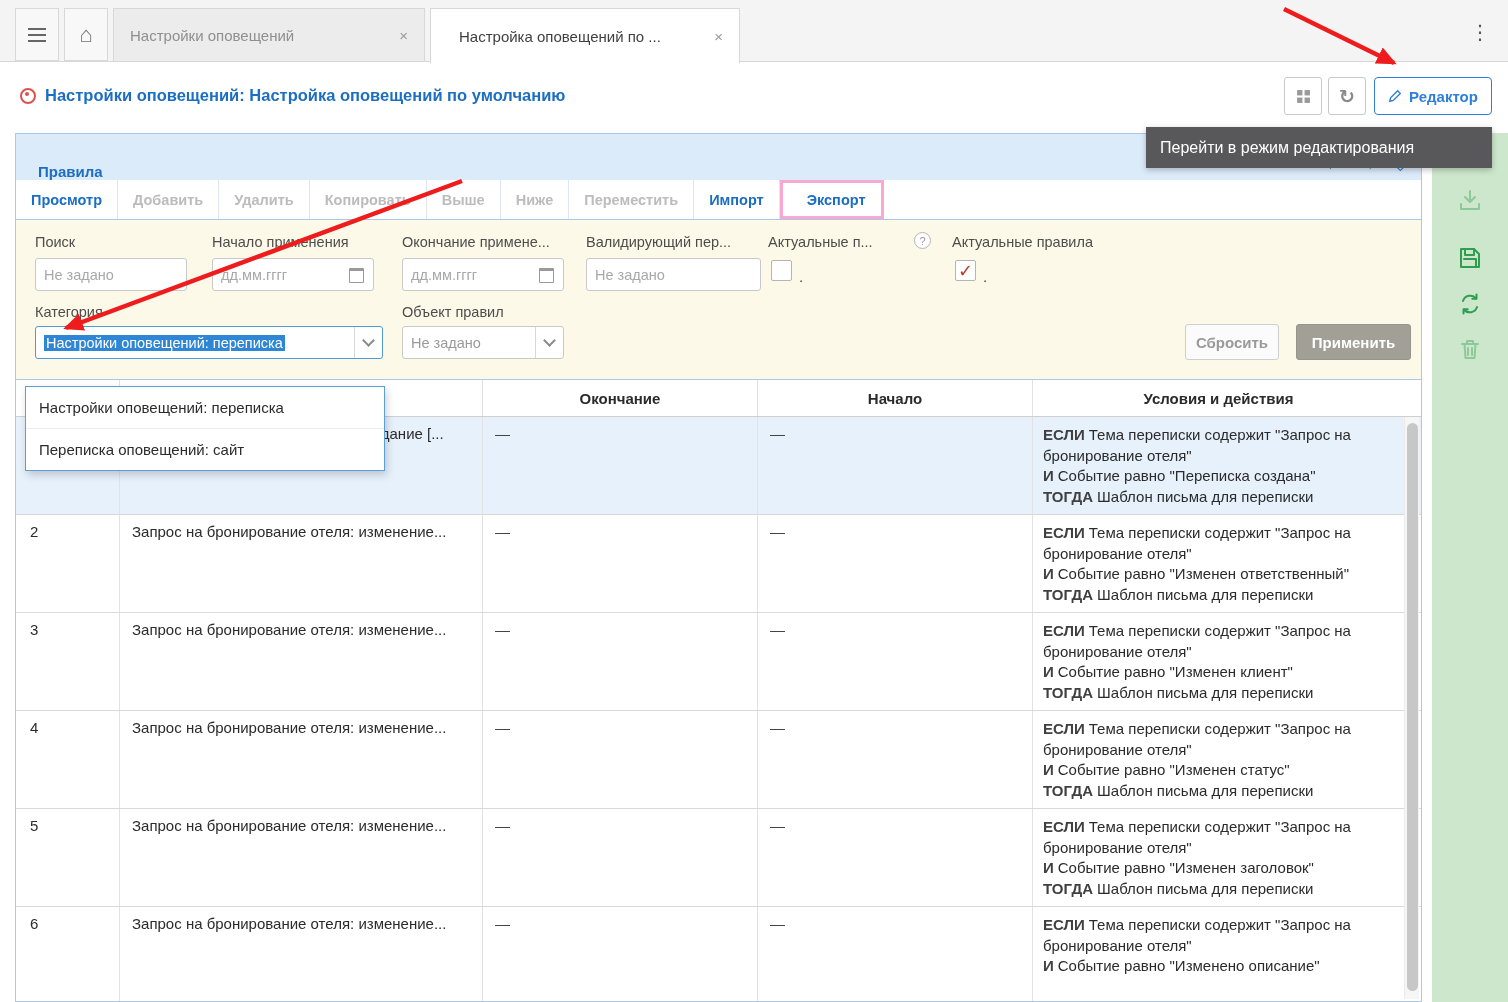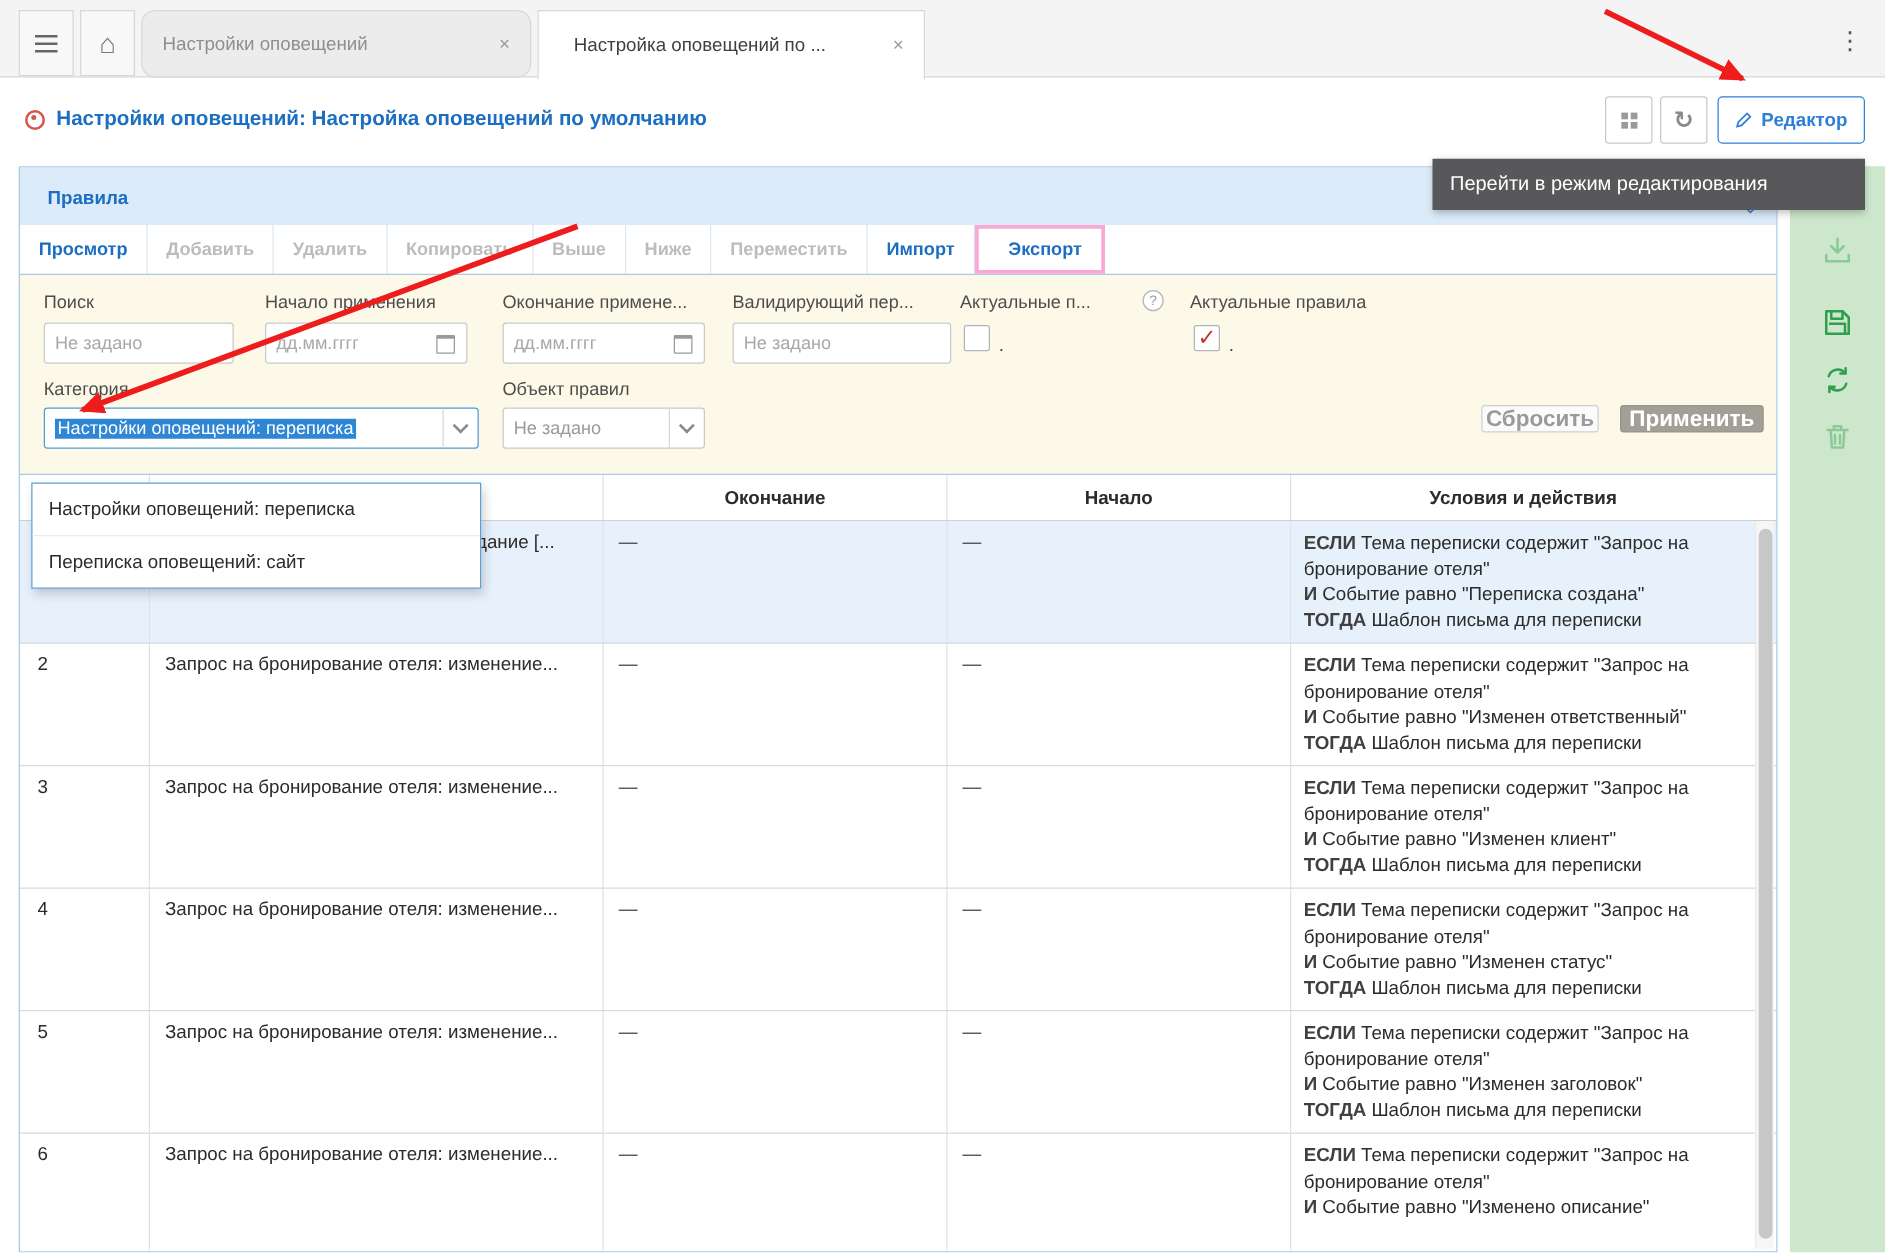--- a/index.html
+++ b/index.html
@@ -21,21 +21,21 @@
   .page-title{position:absolute;left:20px;top:23px;display:flex;align-items:center;gap:9px;color:#1b6ec2;font-weight:bold;font-size:16.5px;}
   .eye-icon{width:12px;height:12px;border:2.5px solid #d9534f;border-radius:50%;position:relative;flex:none;}
   .eye-icon::after{content:"";position:absolute;left:2.5px;top:2.5px;width:4px;height:4px;background:#d9534f;border-radius:50%;}
   .icon-btn{position:absolute;top:14px;width:38px;height:38px;border:1px solid #c9c9c9;border-radius:3px;background:#fff;display:flex;align-items:center;justify-content:center;color:#8a8a8a;cursor:pointer;box-sizing:border-box;}
   .refresh-glyph{font-size:19px;font-weight:bold;color:#8a8a8a;}
   .editor-btn{position:absolute;left:1374px;top:14px;width:118px;height:38px;border:1px solid #2f7ed8;border-radius:4px;background:#fff;color:#2f7ed8;font-weight:bold;font-size:15px;display:flex;align-items:center;justify-content:center;gap:7px;cursor:pointer;box-sizing:border-box;}
   
   .tooltip{position:absolute;left:1146px;top:127px;width:346px;height:41px;background:#58585a;color:#fff;font-size:16px;display:flex;align-items:center;padding-left:14px;box-sizing:border-box;z-index:50;box-shadow:0 2px 6px rgba(0,0,0,.25);}
   
   .panel{position:absolute;left:15px;top:133px;width:1407px;height:869px;border:1px solid #a9c9e8;box-sizing:border-box;background:#fff;overflow:hidden;}
-  .panel-header{height:46px;background:#dcebfa;display:flex;align-items:center;padding:2px 14px 0 22px;color:#1b6ec2;font-weight:bold;font-size:15px;box-sizing:border-box;}
+  .panel-header{height:46px;background:#dcebfa;display:flex;align-items:flex-end;padding:2px 14px 0 22px;color:#1b6ec2;font-weight:bold;font-size:15px;box-sizing:border-box;}
   .header-icons{margin-left:auto;display:flex;gap:18px;color:#2f7ed8;font-size:16px;align-self:flex-end;padding-bottom:5px;}
   .header-icons span{cursor:pointer;}
   .tbar{height:40px;display:flex;border-bottom:1px solid #a9c9e8;background:#fff;box-sizing:border-box;}
   .tb-btn{padding:0 15px;display:flex;align-items:center;font-size:14.5px;font-weight:bold;color:#1b6ec2;border-right:1px solid #dde7f1;cursor:pointer;white-space:nowrap;}
   .tb-btn.disabled{color:#bcbcbc;cursor:default;}
   .tb-btn.boxed{border:3px solid #f9a8d4;padding-left:24px;}
   
   .filters{position:relative;height:160px;background:#fcf9e8;border-bottom:1px solid #a9c9e8;box-sizing:border-box;font-size:14.5px;}
   .flabel{position:absolute;color:#4d4d4d;white-space:nowrap;}
   .inp{position:absolute;height:33px;border:1px solid #c9c9c9;border-radius:3px;background:#fff;box-sizing:border-box;font-size:14.5px;padding:0 8px;font-family:inherit;color:#333;}
@@ -46,21 +46,21 @@
   .select.focus{border-color:#4f9bd8;}
   .select .val{padding-left:8px;font-size:14.5px;white-space:nowrap;overflow:hidden;}
   .sel-highlight{background:#2e86d5;color:#fff;padding:1px 2px;}
   .sel-ph{color:#9a9a9a;}
   .chev-box{margin-left:auto;width:27px;align-self:stretch;border-left:1px solid #d8d8d8;display:flex;align-items:center;justify-content:center;}
   .chev{width:7px;height:7px;border-right:2px solid #8a8a8a;border-bottom:2px solid #8a8a8a;transform:rotate(45deg);margin-top:-4px;}
   .checkbox{position:absolute;width:21px;height:21px;background:#fff;border:1px solid #b5b5b5;border-radius:2px;cursor:pointer;display:flex;align-items:center;justify-content:center;box-sizing:border-box;}
   .checkbox.checked{color:#c0392b;font-weight:bold;font-size:18px;}
   .dot-suffix{position:absolute;color:#444;font-size:15px;}
   .help-icon{position:absolute;width:17px;height:17px;border:1px solid #b5b5b5;border-radius:50%;color:#9a9a9a;font-size:11px;display:flex;align-items:center;justify-content:center;cursor:pointer;box-sizing:border-box;background:#fff;}
-  .fbtn{position:absolute;height:22px;border-radius:3px;font-size:18px;display:flex;align-items:center;justify-content:center;cursor:pointer;box-sizing:border-box;font-weight:bold;}
+  .fbtn{position:absolute;height:36px;border-radius:3px;font-size:15px;display:flex;align-items:center;justify-content:center;cursor:pointer;box-sizing:border-box;font-weight:bold;}
   .fbtn.reset{background:#fbfbfb;border:1px solid #cfcfcf;color:#9a9a9a;width:94px;}
   .fbtn.apply{background:#a2a096;border:1px solid #97958b;color:#fff;width:115px;}
   
   .thead{display:flex;height:37px;border-bottom:1px solid #cfcfcf;font-weight:bold;font-size:15px;color:#2b2b2b;align-items:center;box-sizing:border-box;}
   .th,.td{box-sizing:border-box;border-right:1px solid #e2e2e2;height:100%;}
   .c-num{width:104px;}
   .c-name{width:363px;}
   .c-start{width:275px;}
   .c-end{width:275px;}
   .c-cond{width:371px;border-right:none;}
@@ -91,21 +91,21 @@
 </head>
 <body>
 
 <div class="topbar">
   <div class="sq-cell" style="left:15px;width:44px;">
     <span class="burger"></span>
   </div>
   <div class="sq-cell" style="left:64px;width:44px;">
     <span class="home-glyph">⌂</span>
   </div>
-  <div class="tab inactive" style="left:113px;width:312px;border-radius:11px;">
+  <div class="tab inactive" style="left:113px;width:312px;">
     <span class="tab-label">Настройки оповещений</span>
     <span class="tab-close">×</span>
   </div>
   <div class="tab active" style="left:430px;width:310px;padding-left:28px;">
     <span class="tab-label">Настройка оповещений по ...</span>
     <span class="tab-close">×</span>
   </div>
   <div class="kebab">⋮</div>
 </div>
 

